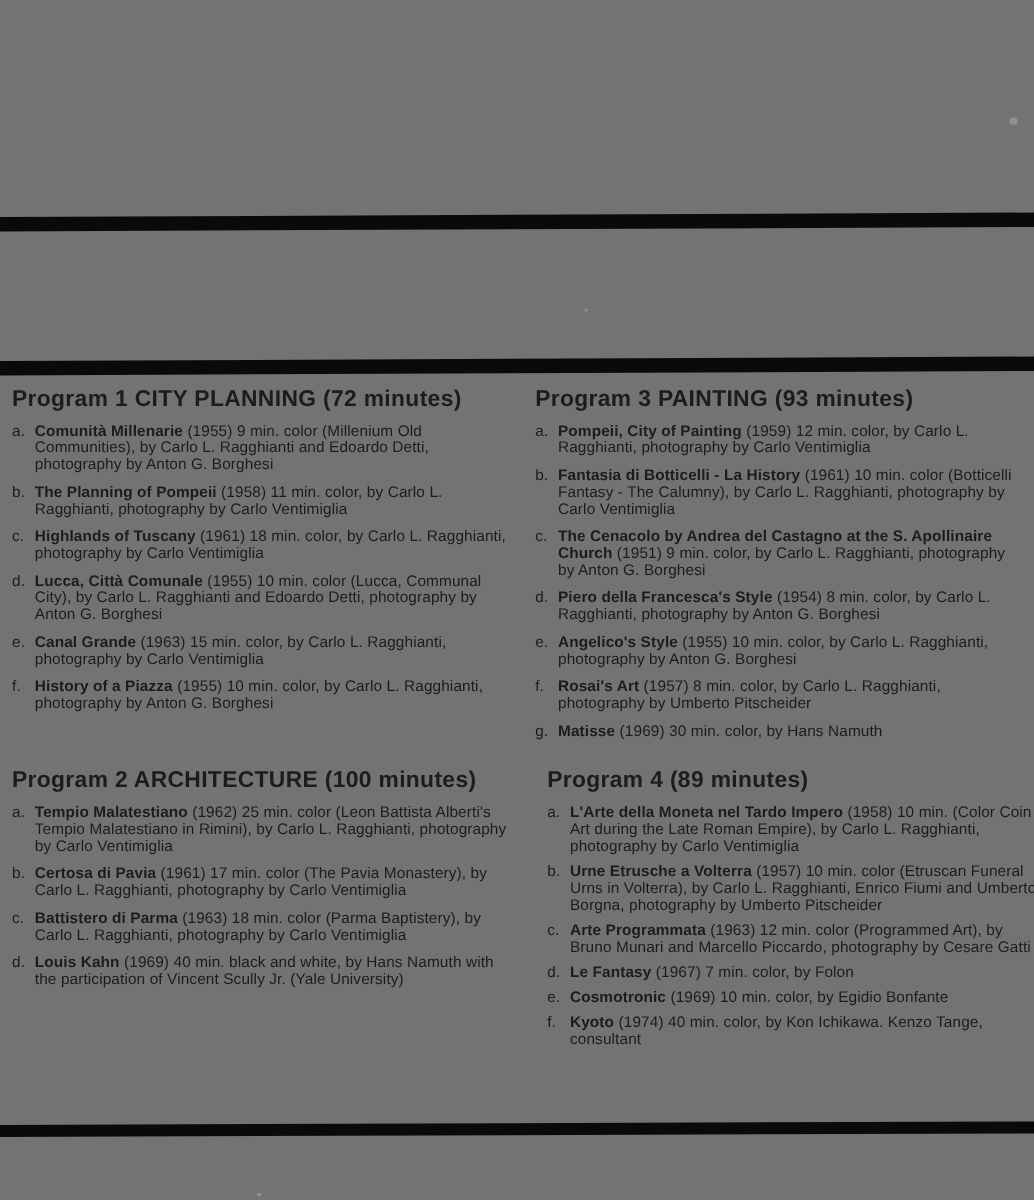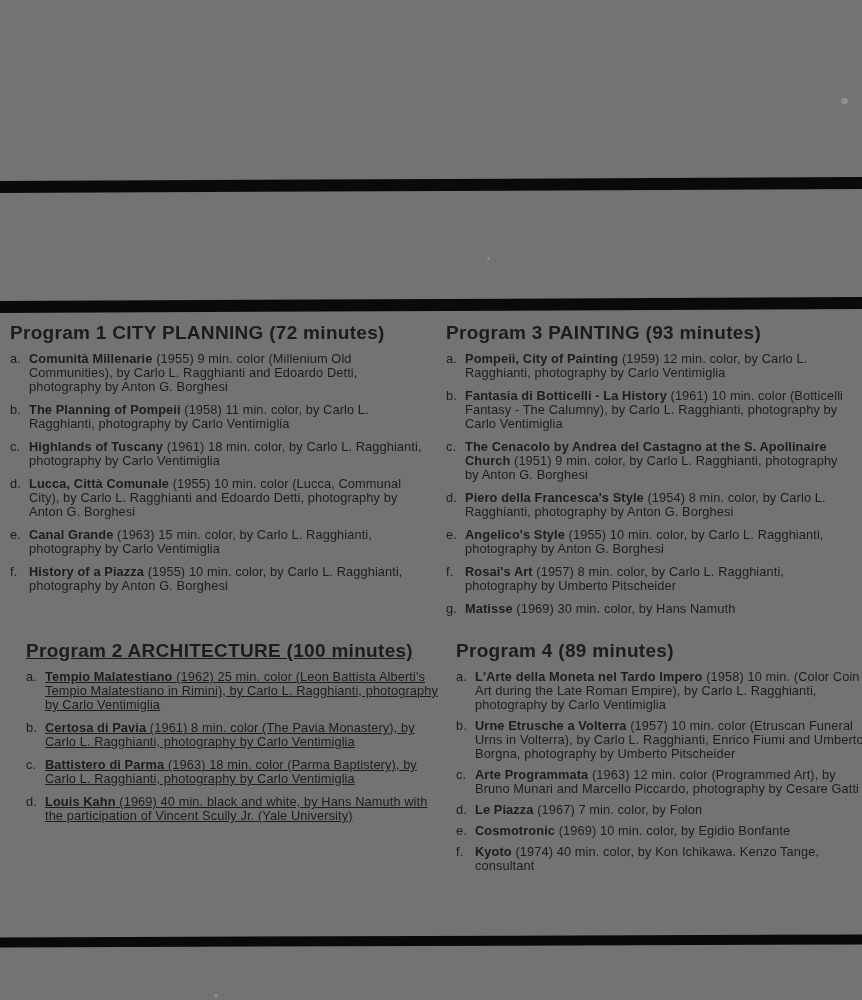--- a/index.html
+++ b/index.html
@@ -10,21 +10,21 @@
     color:#1c1c1c;
     -webkit-font-smoothing:antialiased;
   }
   .rule { position:absolute; left:-4px; width:872px; background:#0a0a0a; }
   .rule-top    { top:179px; height:12px; transform:rotate(-0.25deg); }
   .rule-mid    { top:299px; height:12px; transform:rotate(-0.25deg); }
   .rule-bottom { top:936px; height:10px; transform:rotate(-0.2deg); }
 
   .section { position:absolute; }
   #program1 { left:10px;  top:322px; width:412px; }
-  #program2 { left:26px;  top:640px; width:412px;text-decoration:underline; }
+  #program2 { left:10px;  top:640px; width:412px; }
   #program3 { left:446px; top:322px; width:408px; }
   #program4 { left:446px; top:640px; width:408px;margin-left:10px; }
 
   .heading {
     margin:0 0 9px 0;
     font-size:19px; font-weight:700; letter-spacing:0.3px;
     line-height:21px; white-space:nowrap;
   }
   .item {
     position:relative; padding-left:19px;
@@ -75,21 +75,21 @@
       <span class="label">f.</span><span class="title">History of a Piazza</span><span class="rest"> (1955) 10 min. color, by Carlo L. Ragghianti, photography by Anton G. Borghesi</span>
     </div>
   </div>
 
   <div class="section" id="program2">
     <h2 class="heading">Program 2 ARCHITECTURE (100 minutes)</h2>
     <div class="item">
       <span class="label">a.</span><span class="title">Tempio Malatestiano</span><span class="rest"> (1962) 25 min. color (Leon Battista Alberti's Tempio Malatestiano in Rimini), by Carlo L. Ragghianti, photography by Carlo Ventimiglia</span>
     </div>
     <div class="item">
-      <span class="label">b.</span><span class="title">Certosa di Pavia</span><span class="rest"> (1961) 8 min. color (The Pavia Monastery), by Carlo L. Ragghianti, photography by Carlo Ventimiglia</span>
+      <span class="label">b.</span><span class="title">Certosa di Pavia</span><span class="rest"> (1961) 17 min. color (The Pavia Monastery), by Carlo L. Ragghianti, photography by Carlo Ventimiglia</span>
     </div>
     <div class="item">
       <span class="label">c.</span><span class="title">Battistero di Parma</span><span class="rest"> (1963) 18 min. color (Parma Baptistery), by Carlo L. Ragghianti, photography by Carlo Ventimiglia</span>
     </div>
     <div class="item">
       <span class="label">d.</span><span class="title">Louis Kahn</span><span class="rest"> (1969) 40 min. black and white, by Hans Namuth with the participation of Vincent Scully Jr. (Yale University)</span>
     </div>
   </div>
 
   <div class="section" id="program3">
@@ -122,21 +122,21 @@
     <div class="item">
       <span class="label">a.</span><span class="title">L'Arte della Moneta nel Tardo Impero</span><span class="rest"> (1958) 10 min. (Color Coin Art during the Late Roman Empire), by Carlo L. Ragghianti, photography by Carlo Ventimiglia</span>
     </div>
     <div class="item">
       <span class="label">b.</span><span class="title">Urne Etrusche a Volterra</span><span class="rest"> (1957) 10 min. color (Etruscan Funeral Urns in Volterra), by Carlo L. Ragghianti, Enrico Fiumi and Umberto Borgna, photography by Umberto Pitscheider</span>
     </div>
     <div class="item">
       <span class="label">c.</span><span class="title">Arte Programmata</span><span class="rest"> (1963) 12 min. color (Programmed Art), by Bruno Munari and Marcello Piccardo, photography by Cesare Gatti</span>
     </div>
     <div class="item">
-      <span class="label">d.</span><span class="title">Le Piazza</span><span class="rest"> (1967) 7 min. color, by Folon</span>
+      <span class="label">d.</span><span class="title">Le Fantasy</span><span class="rest"> (1967) 7 min. color, by Folon</span>
     </div>
     <div class="item">
       <span class="label">e.</span><span class="title">Cosmotronic</span><span class="rest"> (1969) 10 min. color, by Egidio Bonfante</span>
     </div>
     <div class="item">
       <span class="label">f.</span><span class="title">Kyoto</span><span class="rest"> (1974) 40 min. color, by Kon Ichikawa. Kenzo Tange, consultant</span>
     </div>
   </div>
 
 </div>

